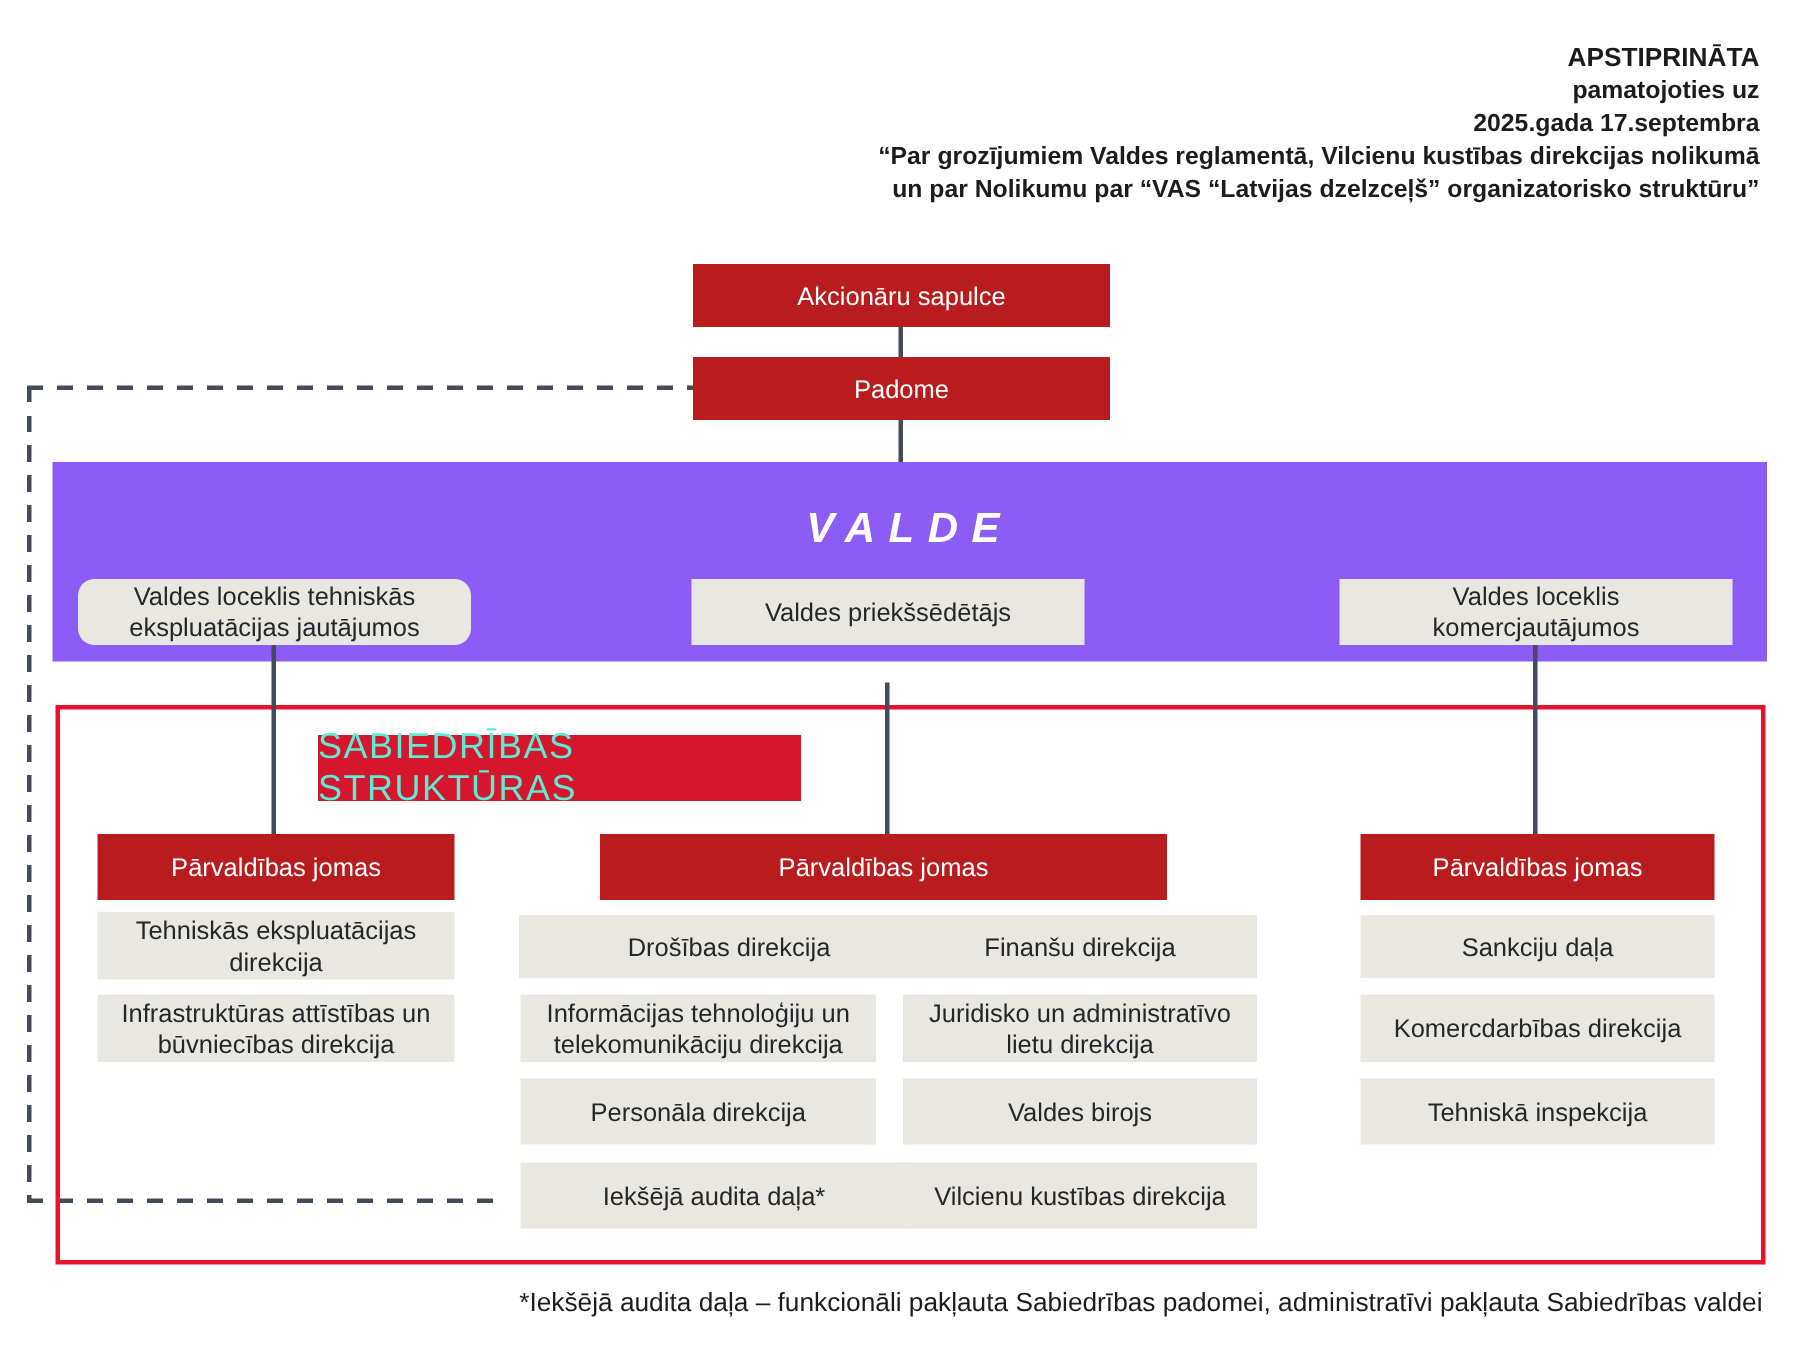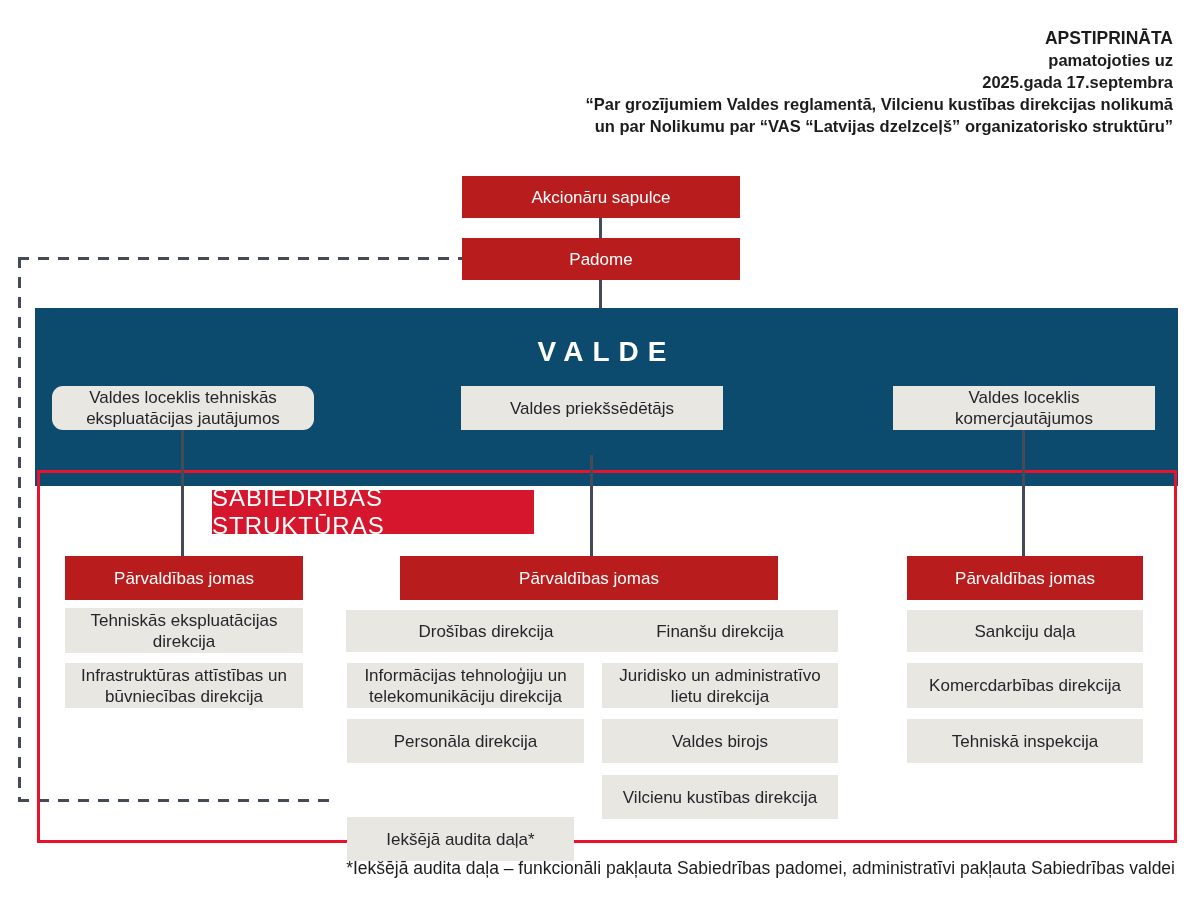--- a/index.html
+++ b/index.html
@@ -6,37 +6,37 @@
   .page {
     position:relative; width:1200px; height:899px; background:#ffffff;
     font-family:"Liberation Sans", sans-serif; overflow:hidden; color:#1c1c1c;
   }
   .box {
     position:absolute; display:flex; align-items:center; justify-content:center;
     text-align:center; box-sizing:border-box; padding:2px 8px;
   }
   .dark  { background:#b91c1c; color:#ffffff; font-size:17px; line-height:21px; }
   .light { background:#e9e7e2; color:#26262a; font-size:17px; line-height:21px; }
-  .valde-bar { position:absolute; left:35px; top:308px; width:1143px; height:178px; background:#0c4a6e; }
+  .valde-bar { position:absolute; left:35px; top:308px; width:1143px; height:133px; background:#8b5cf6;font-style:italic; }
   .valde-title {
     position:absolute; left:0; right:0; top:28px; text-align:center;
     color:#ffffff; font-size:28px; font-weight:bold; letter-spacing:9px;
   }
   .vline { position:absolute; width:3px; background:#444a57; }
   .dash-h { position:absolute; height:3px;
     background:repeating-linear-gradient(90deg,#444a57 0 11px,transparent 11px 20px); }
   .dash-v { position:absolute; width:3px;
     background:repeating-linear-gradient(180deg,#444a57 0 11px,transparent 11px 20px); }
   .red-outline {
     position:absolute; left:37px; top:470px; width:1140px; height:373px;
     border:3px solid #e8122c; box-sizing:border-box; background:transparent;
   }
   .red-label {
     position:absolute; left:212px; top:490px; width:322px; height:44px;
-    background:#d5162c; color:#ffffff; display:flex; align-items:center; justify-content:center;
+    background:#d5162c; color:#5eead4; display:flex; align-items:center; justify-content:center;
     font-size:24px; letter-spacing:1px;
   }
   .approval {
     position:absolute; top:27px; right:27px; text-align:right;
     font-size:16.5px; line-height:22px; font-weight:bold; color:#1c1c1c;
   }
   .approval .strong { font-size:17.5px; }
   .footnote {
     position:absolute; top:858px; right:25px; font-size:17.5px; color:#1c1c1c;
   }
@@ -81,21 +81,21 @@
   <div class="box dark" style="left:65px; top:556px; width:238px; height:44px;">Pārvaldības jomas</div>
   <div class="box dark" style="left:400px; top:556px; width:378px; height:44px;">Pārvaldības jomas</div>
   <div class="box dark" style="left:907px; top:556px; width:236px; height:44px;">Pārvaldības jomas</div>
 
   <div class="box light" style="left:65px; top:608px; width:238px; height:45px;">Tehniskās ekspluatācijas direkcija</div>
   <div class="box light" style="left:65px; top:663px; width:238px; height:45px;">Infrastruktūras attīstības un būvniecības direkcija</div>
 
   <div class="box light" style="left:346px; top:610px; width:280px; height:42px;">Drošības direkcija</div>
   <div class="box light" style="left:347px; top:663px; width:237px; height:45px;">Informācijas tehnoloģiju un telekomunikāciju direkcija</div>
   <div class="box light" style="left:347px; top:719px; width:237px; height:44px;">Personāla direkcija</div>
-  <div class="box light" style="left:347px; top:775px; width:227px; height:44px;margin-top:42px;">Iekšējā audita daļa*</div>
+  <div class="box light" style="left:347px; top:775px; width:258px; height:44px;">Iekšējā audita daļa*</div>
 
   <div class="box light" style="left:602px; top:610px; width:236px; height:42px;">Finanšu direkcija</div>
   <div class="box light" style="left:602px; top:663px; width:236px; height:45px;">Juridisko un administratīvo lietu direkcija</div>
   <div class="box light" style="left:602px; top:719px; width:236px; height:44px;">Valdes birojs</div>
   <div class="box light" style="left:602px; top:775px; width:236px; height:44px;">Vilcienu kustības direkcija</div>
 
   <div class="box light" style="left:907px; top:610px; width:236px; height:42px;">Sankciju daļa</div>
   <div class="box light" style="left:907px; top:663px; width:236px; height:45px;">Komercdarbības direkcija</div>
   <div class="box light" style="left:907px; top:719px; width:236px; height:44px;">Tehniskā inspekcija</div>
 

